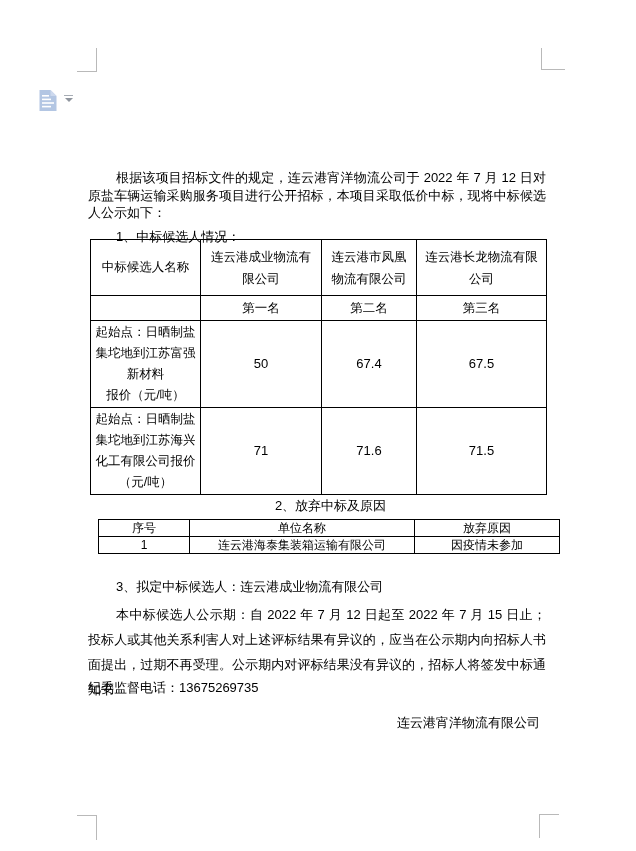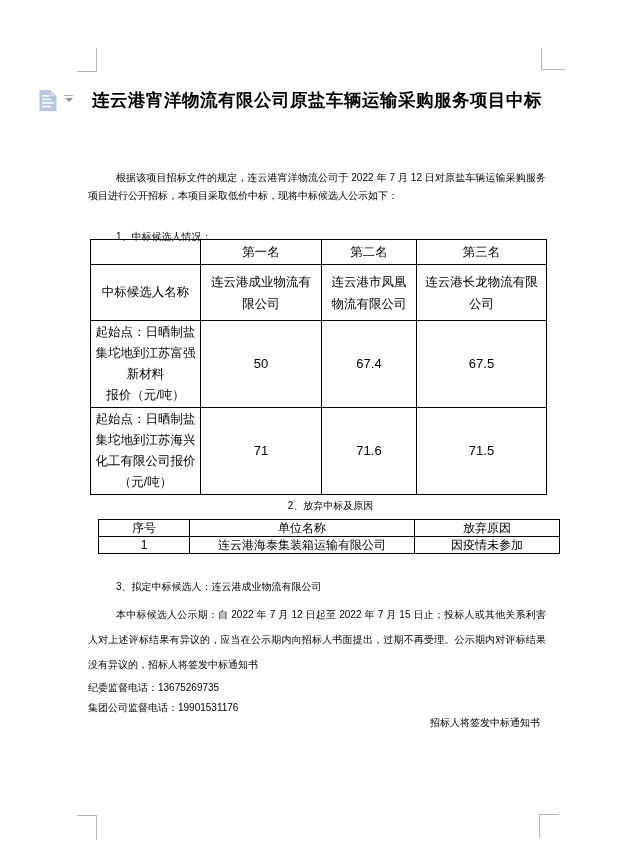--- a/index.html
+++ b/index.html
@@ -24,21 +24,21 @@
 
   
   .paste-widget { position: absolute; left: 38px; top: 89px; display: flex; align-items: flex-start; }
   .paste-doc { display: block; }
   .dd { margin-left: 6px; margin-top: 6px; display: flex; flex-direction: column; align-items: center; cursor: pointer; }
   .dd-bar { width: 9px; height: 1px; background: #a7adb5; margin-bottom: 2px; }
   .dd-tri { width: 0; height: 0; border-left: 4px solid transparent;
             border-right: 4px solid transparent; border-top: 4px solid #8f959e; }
 
   
-  .blk { position: absolute; left: 88px; width: 458px; font-size: 10px; }
+  .blk { position: absolute; left: 88px; width: 458px; font-size: 13px; }
 
   .doc-title { top: 80px; text-align: center; font-weight: bold;
                font-size: 17.5px; line-height: 40px; letter-spacing: 0.5px; }
 
   .para1 { top: 169px; line-height: 17.5px; text-align: justify; }
   .para1 .lead { text-indent: 28px; }
   .item-1 { top: 228px; padding-left: 28px; line-height: 17px; }
 
   table { border-collapse: collapse; table-layout: fixed; position: absolute; }
   td { border: 1px solid #000; text-align: center; vertical-align: middle;
@@ -82,47 +82,46 @@
     <rect x="4" y="13.2" width="12" height="1.6" fill="#ffffff"></rect>
     <rect x="4" y="16.8" width="9" height="1.6" fill="#ffffff"></rect>
   </svg>
   <span class="dd">
     <span class="dd-bar"></span>
     <span class="dd-tri"></span>
   </span>
 </div>
 
 <div class="blk doc-title">
-  <div>连云港宵洋物流有限公司原盐车辆运输采购服务项目中标</div>
 </div>
 
 <div class="blk para1">
   <div class="lead">根据该项目招标文件的规定，连云港宵洋物流公司于 2022 年 7 月 12 日对原盐车辆运输采购服务项目进行公开招标，本项目采取低价中标，现将中标候选人公示如下：</div>
 </div>
 <div class="blk item-1">1、中标候选人情况：</div>
 
 <table class="t1">
   <colgroup>
       <col style="width:110px">
       <col style="width:121px">
       <col style="width:95px">
       <col style="width:130px">
     </colgroup>
   <tbody>
-      <tr style="height:25px">
+      <tr style="height:56px">
+    <td class="lbl">中标候选人名称</td>
+    <td>连云港成业物流有限公司</td>
+    <td>连云港市凤凰物流有限公司</td>
+    <td>连云港长龙物流有限公司</td>
+  </tr>
+  <tr style="height:25px">
     <td></td>
     <td>第一名</td>
     <td>第二名</td>
     <td>第三名</td>
-  </tr>
-  <tr style="height:56px">
-    <td class="lbl">中标候选人名称</td>
-    <td>连云港成业物流有限公司</td>
-    <td>连云港市凤凰物流有限公司</td>
-    <td>连云港长龙物流有限公司</td>
   </tr>
   <tr style="height:64px">
     <td class="lbl">
       <div>起始点：日晒制盐集坨地到江苏富强新材料</div>
       <div>报价（元/吨）</div>
     </td>
     <td class="num">50</td>
     <td class="num">67.4</td>
     <td class="num">67.5</td>
   </tr>
@@ -158,18 +157,17 @@
   </table>
 
 <div class="blk sec3-heading">3、拟定中标候选人：连云港成业物流有限公司</div>
 
 <div class="blk para3">
   <div class="lead">本中标候选人公示期：自 2022 年 7 月 12 日起至 2022 年 7 月 15 日止；投标人或其他关系利害人对上述评标结果有异议的，应当在公示期内向招标人书面提出，过期不再受理。公示期内对评标结果没有异议的，招标人将签发中标通知书</div>
 </div>
 
 <div class="blk phones">
   <div>纪委监督电话：13675269735</div>
-  <div>集团公司监督电话：19901531176</div>
 </div>
 
 <div class="blk signoff">
-  <div class="company">招标人将签发中标通知书</div>
+  <div class="company">连云港宵洋物流有限公司</div>
 </div>
 
 </body></html>

